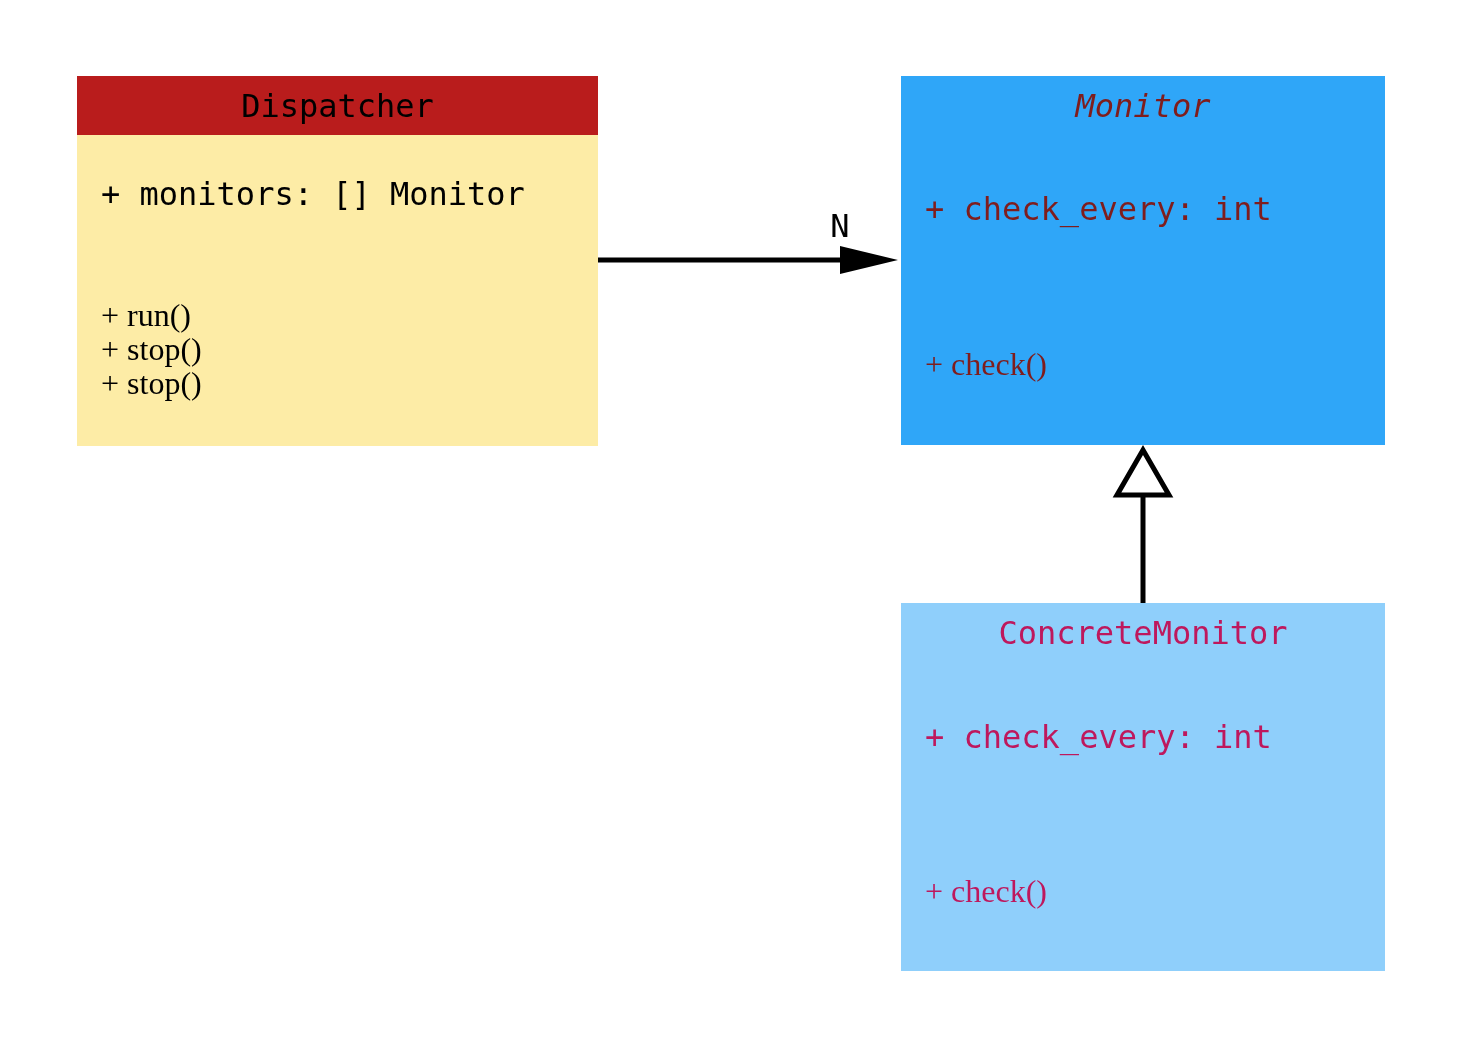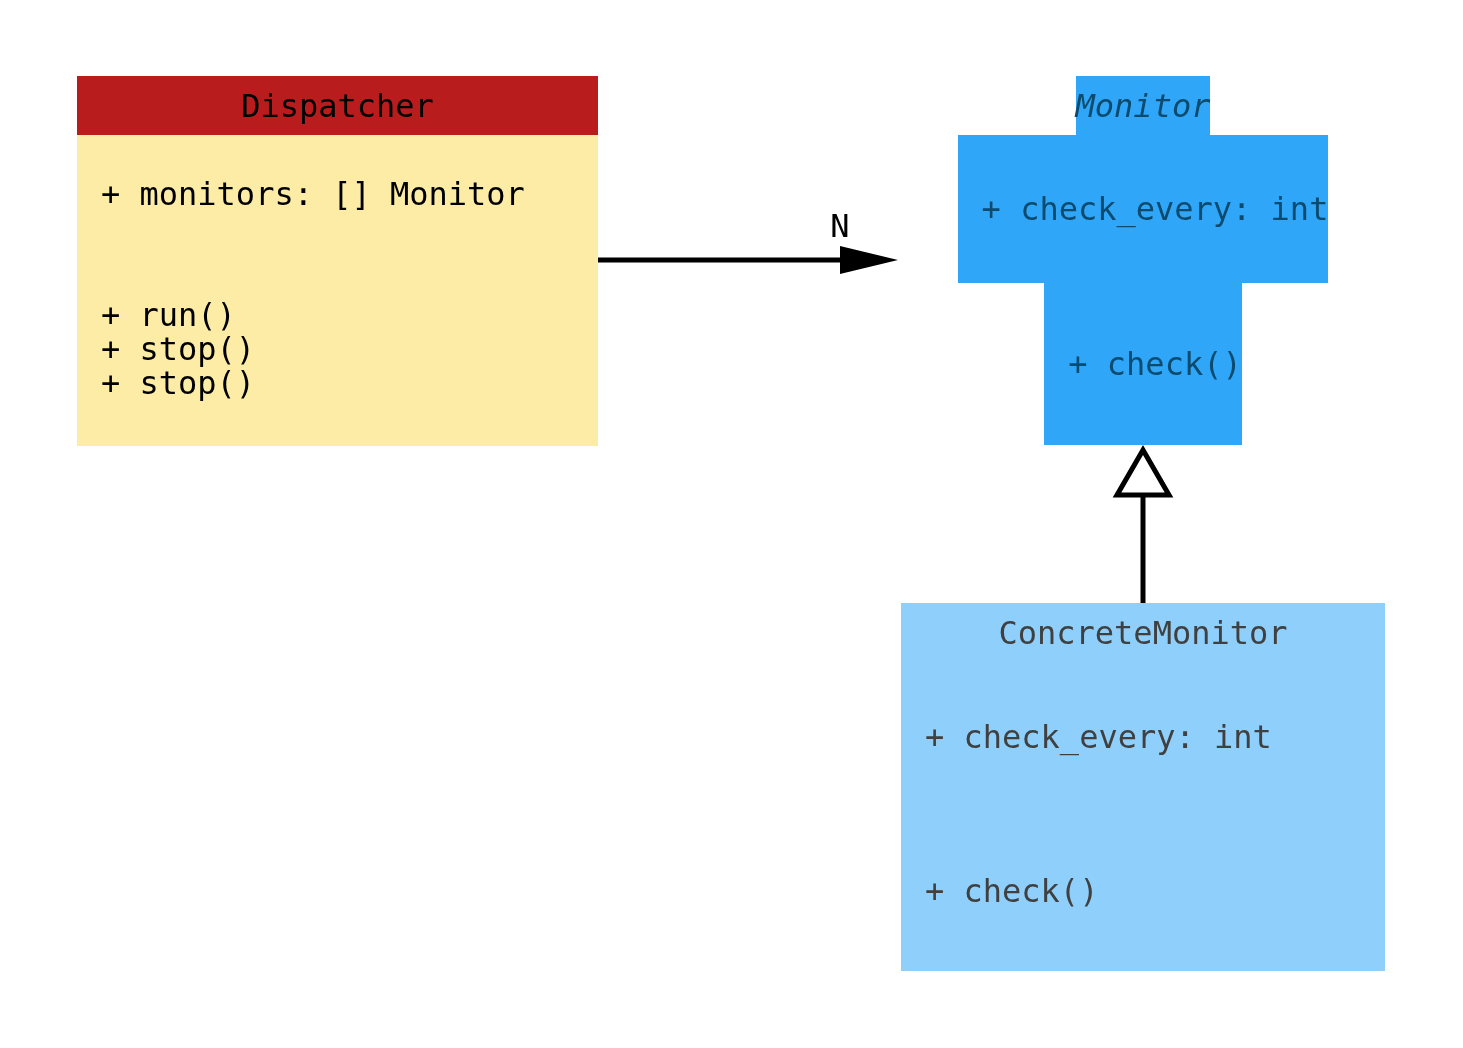--- a/index.html
+++ b/index.html
@@ -24,21 +24,21 @@
     font-size:32px;
   }
   .sec.members {
     flex-direction:column;
     align-items:flex-start;
     justify-content:center;
     padding-left:24px;
     font-size:32px;
     line-height:34px;
   }
-  .sec.grow { flex:1 1 auto; }
+  .sec.grow { flex:1 1 auto;font-family:Liberation Serif, serif; }
   .italic { font-style:italic; }
   .rel-layer {
     position:absolute; left:0; top:0;
     pointer-events:none;
   }
   .edge-label {
     position:absolute;
     font-size:32px;
     line-height:32px;
     color:#000000;
@@ -55,33 +55,33 @@
   <div class="sec members" style="height: 117px; background: rgb(253, 236, 166);">
     <div>+ monitors: [] Monitor</div>
   </div>
   <div class="sec members grow" style="background: rgb(253, 236, 166);">
     <div>+ run()</div>
     <div>+ stop()</div>
     <div>+ stop()</div>
   </div>
 </div>
 
-<div class="class-box" style="left: 901px; top: 76px; width: 484px; height: 369px; color: #0c4a6e; align-items: center;">
+<div class="class-box" style="left: 901px; top: 76px; width: 484px; height: 369px; color: #7f1d1d;">
   <div class="sec title" style="height: 59px; background: rgb(47, 166, 248);">
     <span class="italic">Monitor</span>
   </div>
   <div class="sec members" style="height: 148px; background: rgb(47, 166, 248);">
     <div>+ check_every: int</div>
   </div>
   <div class="sec members grow" style="background: rgb(47, 166, 248);">
     <div>+ check()</div>
   </div>
 </div>
 
-<div class="class-box" style="left: 901px; top: 603px; width: 484px; height: 368px; color: #404040; justify-content: flex-end;">
+<div class="class-box" style="left: 901px; top: 603px; width: 484px; height: 368px; color: #be185d; justify-content: flex-end;">
   <div class="sec title" style="height: 59px; background: rgb(143, 207, 251);">
     <span>ConcreteMonitor</span>
   </div>
   <div class="sec members" style="height: 149px; background: rgb(143, 207, 251);">
     <div>+ check_every: int</div>
   </div>
   <div class="sec members grow" style="background: rgb(143, 207, 251);">
     <div>+ check()</div>
   </div>
 </div>

